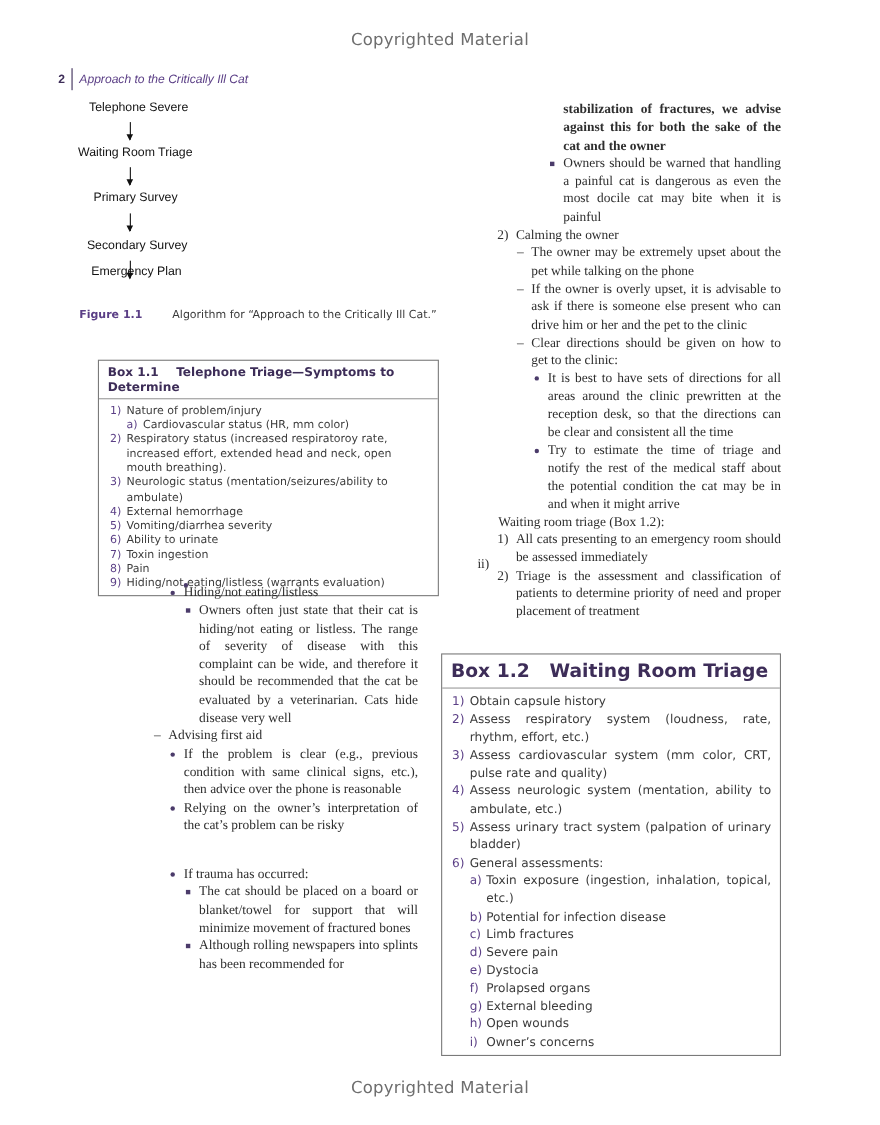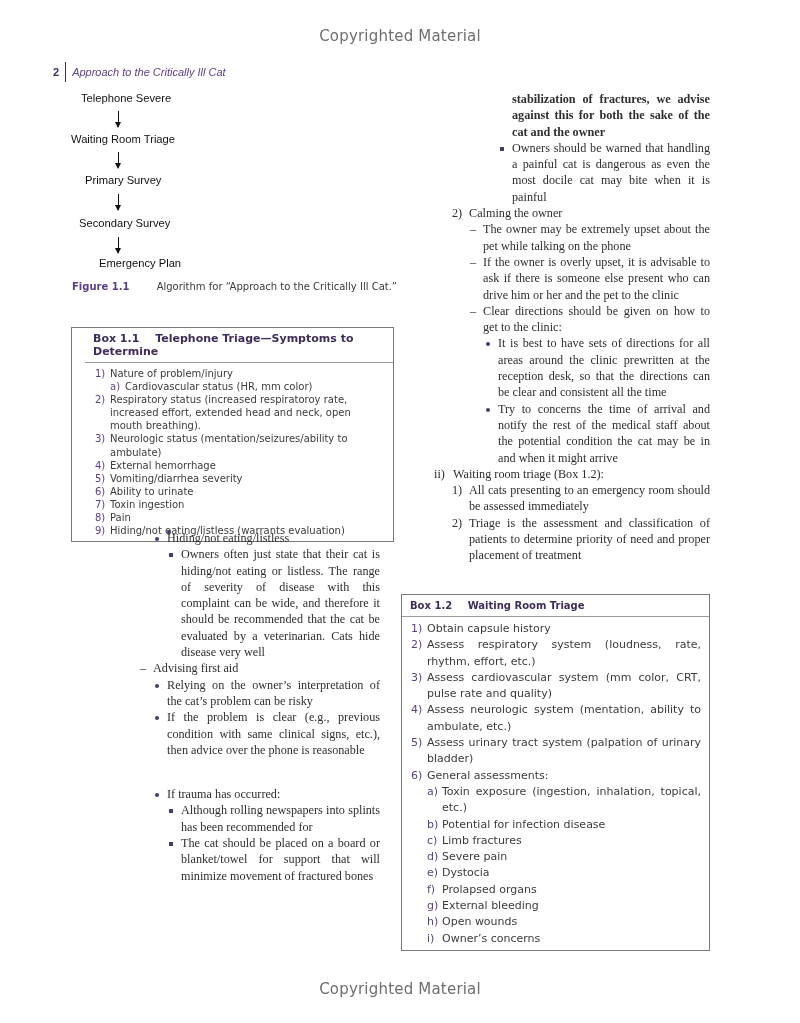--- a/index.html
+++ b/index.html
@@ -27,24 +27,24 @@
 
   
   .box { position: absolute; border: 1px solid #7a7a7a; background: #fff; font-family: "DejaVu Sans", sans-serif; color: #3b3b3b; }
   .box .box-head { border-bottom: 1px solid #9a9a9a; padding: 4px 8px 4px 8px; font-weight: bold; color: #3d2d58; font-size: 11px; }
   .box .box-head .blabel { margin-right: 12px; }
   .box .box-body { padding: 4px 8px 4px 10px; }
   .box .item { display: flex; line-height: 13px; }
   .box .num { flex: 0 0 auto; width: 15px; color: #5b3f86; }
   .box .sub { padding-left: 15px; }
   .box .sub .num { width: 15px; }
-  .box1 { left: 71px; top: 327px; width: 308px; font-size: 10px; padding-left: 13px; }
+  .box1 { left: 89px; top: 327px; width: 308px; font-size: 10px; }
   .box1 .item { line-height: 13.1px; }
   .box2 { left: 401px; top: 594px; width: 307px; font-size: 11px; }
-  .box2 .box-head { padding: 5px 8px; font-size: 10px; }
+  .box2 .box-head { padding: 5px 8px; font-size: 17px; }
   .box2 .box-body { padding: 4px 8px 3px 9px; }
   .box2 .item { line-height: 16.3px; text-align: justify; }
   .box2 .num { width: 16px; }
   .box2 .sub { padding-left: 16px; }
 
   
   .col { position: absolute; font-family: "Liberation Serif", serif; font-size: 12.2px; color: #2e2e2e; line-height: 16.3px; }
   .col .li { position: relative; text-align: justify; }
   .col .mark { position: absolute; }
   .col .bullet::before { content: ""; position: absolute; width: 4px; height: 4px; border-radius: 50%; background: #4b3b6a; }
@@ -65,21 +65,21 @@
 
 <div class="flow">
   <div class="step" style="left:15px; top:2px;">Telephone Severe</div>
   <div class="arrow" style="left:52px; top:21px; height:16px;"></div>
   <div class="step" style="left:5px; top:43px;">Waiting Room Triage</div>
   <div class="arrow" style="left:52px; top:62px; height:16px;"></div>
   <div class="step" style="left:19px; top:84px;">Primary Survey</div>
   <div class="arrow" style="left:52px; top:104px; height:16px;"></div>
   <div class="step" style="left:13px; top:127px;">Secondary Survey</div>
   <div class="arrow" style="left:52px; top:147px; height:16px;"></div>
-  <div class="step" style="left:17px; top:167px;margin-left:16px;">Emergency Plan</div>
+  <div class="step" style="left:17px; top:151px;">Emergency Plan</div>
 </div>
 
 <div class="fig-caption">
   <span class="flabel">Figure 1.1</span>
   <span>Algorithm for “Approach to the Critically Ill Cat.”</span>
 </div>
 
 <div class="box box1">
   <div class="box-head">
     <span class="blabel">Box 1.1</span>
@@ -137,25 +137,25 @@
   </div>
   <div class="li" style="padding-left:41px;">
     <span class="square" style="position:absolute;left:0;top:0;"></span>
     <span>Owners often just state that their cat is hiding/not eating or listless. The range of severity of disease with this complaint can be wide, and therefore it should be recommended that the cat be evaluated by a veterinarian. Cats hide disease very well</span>
   </div>
   <div class="li" style="padding-left:13px;">
     <span class="mark" style="left:0;">–</span>
     <span>Advising first aid</span>
   </div>
   <div id="firstaid-bullets">
+      <div class="li" style="padding-left:27px;"><span class="bullet fa-b" style="position:absolute;left:0;top:0;"></span><span>If the problem is clear (e.g., previous condition with same clinical signs, etc.), then advice over the phone is reasonable</span></div>
       <div class="li" style="padding-left:27px;"><span class="bullet fa-b" style="position:absolute;left:0;top:0;"></span><span>Relying on the owner’s interpretation of the cat’s problem can be risky</span></div>
-      <div class="li" style="padding-left:27px;"><span class="bullet fa-b" style="position:absolute;left:0;top:0;"></span><span>If the problem is clear (e.g., previous condition with same clinical signs, etc.), then advice over the phone is reasonable</span></div>
       <div class="li" style="padding-left:27px;margin-top:28px;"><span class="bullet fa-b" style="position:absolute;left:0;top:0;"></span><span>If trauma has occurred:</span></div>
+      <div class="li" style="padding-left:41px;"><span class="square fa-s" style="position:absolute;left:0;top:0;"></span><span>The cat should be placed on a board or blanket/towel for support that will minimize movement of fractured bones</span></div>
       <div class="li" style="padding-left:41px;"><span class="square fa-s" style="position:absolute;left:0;top:0;"></span><span>Although rolling newspapers into splints has been recommended for</span></div>
-      <div class="li" style="padding-left:41px;"><span class="square fa-s" style="position:absolute;left:0;top:0;"></span><span>The cat should be placed on a board or blanket/towel for support that will minimize movement of fractured bones</span></div>
     </div>
 </div>
 
 <div class="col colR">
   <div class="li" style="padding-left:82px;font-weight:bold;">
     <span>stabilization of fractures, we advise against this for both the sake of the cat and the owner</span>
   </div>
   <div class="li" style="padding-left:82px;">
     <span class="square" style="position:absolute;left:0;top:0;"></span>
     <span>Owners should be warned that handling a painful cat is dangerous as even the most docile cat may bite when it is painful</span>
@@ -164,24 +164,24 @@
     <span class="mark" style="left:22px;">2)</span>
     <span>Calming the owner</span>
   </div>
   <div id="calming-dashes">
       <div class="li" style="padding-left:53px;"><span class="mark" style="left:40px;">–</span><span>The owner may be extremely upset about the pet while talking on the phone</span></div>
       <div class="li" style="padding-left:53px;"><span class="mark" style="left:40px;">–</span><span>If the owner is overly upset, it is advisable to ask if there is someone else present who can drive him or her and the pet to the clinic</span></div>
       <div class="li" style="padding-left:53px;"><span class="mark" style="left:40px;">–</span><span>Clear directions should be given on how to get to the clinic:</span></div>
     </div>
   <div id="calming-bullets">
       <div class="li" style="padding-left:68px;"><span class="bullet rb" style="position:absolute;left:0;top:0;"></span><span>It is best to have sets of directions for all areas around the clinic prewritten at the reception desk, so that the directions can be clear and consistent all the time</span></div>
-      <div class="li" style="padding-left:68px;"><span class="bullet rb" style="position:absolute;left:0;top:0;"></span><span>Try to concerns the time of arrival and notify the rest of the medical staff about the potential condition the cat may be in and when it might arrive</span></div>
+      <div class="li" style="padding-left:68px;"><span class="bullet rb" style="position:absolute;left:0;top:0;"></span><span>Try to estimate the time of triage and notify the rest of the medical staff about the potential condition the cat may be in and when it might arrive</span></div>
     </div>
   <div class="li" style="padding-left:23px;">
-    <span class="mark" style="left:4px;">ii)</span>
+    <span class="mark" style="left:4px;margin-top:38px;">ii)</span>
     <span>Waiting room triage (Box 1.2):</span>
   </div>
   <div id="waiting-items">
       <div class="li" style="padding-left:39px;"><span class="mark" style="left:22px;">1)</span><span>All cats presenting to an emergency room should be assessed immediately</span></div>
       <div class="li" style="padding-left:39px;"><span class="mark" style="left:22px;">2)</span><span>Triage is the assessment and classification of patients to determine priority of need and proper placement of treatment</span></div>
     </div>
 </div>
 
 <div class="box box2">
   <div class="box-head">

